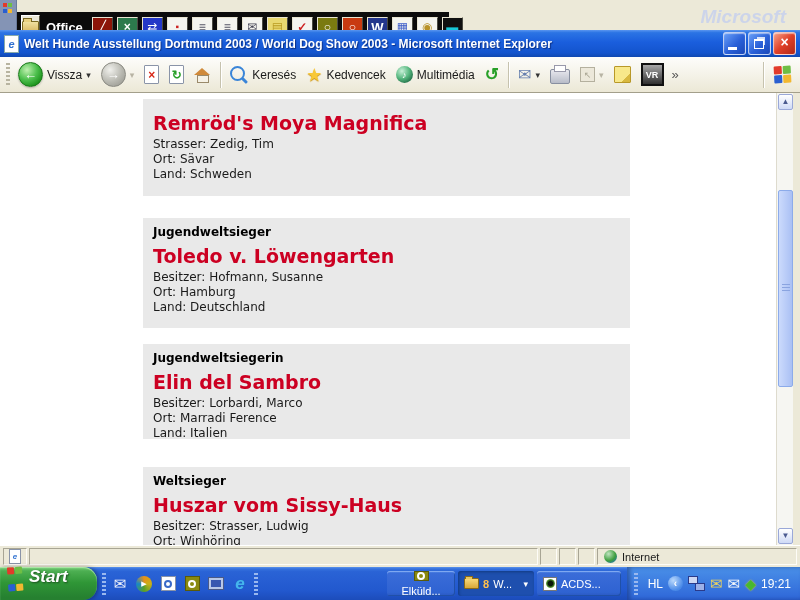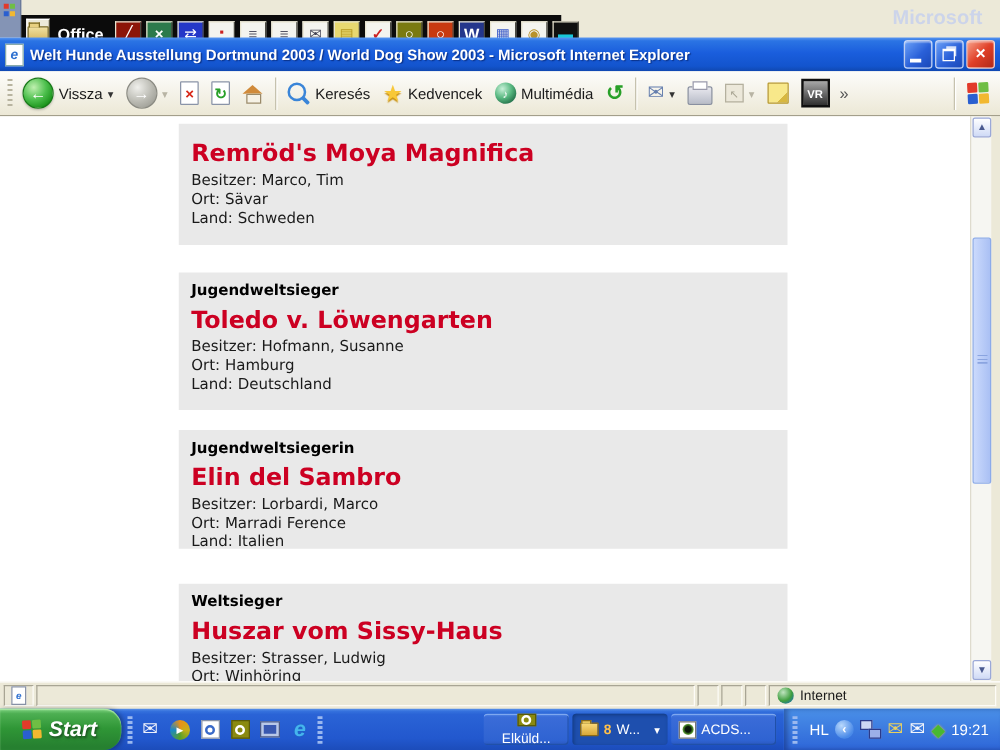--- a/index.html
+++ b/index.html
@@ -27,21 +27,21 @@
   .ob5,.ob6{background:#f4f4ef;color:#556;}
   .ob7{background:#f4f4ef;color:#445;}
   .ob8{background:#e8d870;color:#b89a20;}
   .ob9{background:#f4f4ef;color:#c22;font-weight:bold;}
   .ob10{background:#7a7a10;color:#fff;}
   .ob11{background:#c83a10;color:#fff;}
   .ob12{background:#24368c;color:#fff;font-weight:bold;font-size:13px;}
   .ob13{background:#f4f4ef;color:#3a5ac8;}
   .ob14{background:#f4f4ef;color:#b8922a;}
   .ob15{background:#101010;color:#18c8d8;}
-  .ob-watermark{position:absolute;right:14px;top:6px;font-weight:bold;font-size:16px;color:#ccd4ea;}
+  .ob-watermark{position:absolute;right:14px;top:6px;font-style:italic;font-weight:bold;font-size:19px;color:#ccd4ea;}
 
   
   .titlebar{position:absolute;top:30px;left:0;width:800px;height:27px;box-sizing:border-box;
     background:linear-gradient(180deg,#5a96f0 0%,#2b74e4 10%,#1a5edd 45%,#1354cd 85%,#1048b0 100%);
     display:flex;align-items:center;padding:0 4px;}
   .tb-ieicon{width:13px;height:16px;background:#fff;border:1px solid #8aa;margin-right:5px;display:flex;align-items:center;justify-content:center;flex:0 0 auto;}
   .tb-ieicon b{font-weight:bold;font-style:italic;font-size:11px;color:#2f71d0;}
   .tb-title{flex:1;color:#fff;font-weight:bold;font-size:12px;white-space:nowrap;overflow:hidden;text-overflow:ellipsis;text-shadow:1px 1px 1px rgba(0,20,80,.6);}
   .wbtn{width:21px;height:21px;margin-left:2px;border:1px solid rgba(255,255,255,.7);border-radius:3px;position:relative;flex:0 0 auto;
     background:linear-gradient(135deg,#6aa0f8 0%,#2a60d8 55%,#1a48b8 100%);box-shadow:inset 0 1px 1px rgba(255,255,255,.5);}
@@ -104,33 +104,33 @@
   .sb-btn.down{bottom:1px;}
   .sb-thumb{position:absolute;left:1px;top:97px;width:15px;height:197px;background:linear-gradient(90deg,#cbdafc,#aac0f4);border:1px solid #8cabea;border-radius:2px;box-sizing:border-box;}
   .sb-thumb i{position:absolute;left:3px;top:93px;width:8px;height:7px;background:repeating-linear-gradient(180deg,#8aa4e0 0 1px,transparent 1px 3px);}
 
   
   .statusbar{position:absolute;top:545px;left:0;width:800px;height:22px;background:#ece9d8;border-top:1px solid #fff;box-sizing:border-box;display:flex;align-items:center;font-size:11px;color:#1a1a1a;padding:0 2px;}
   .sp{height:17px;margin:0 1px;border:1px solid;border-color:#a8a594 #fdfcf7 #fdfcf7 #a8a594;display:flex;align-items:center;box-sizing:border-box;}
   .sp.icn{width:24px;justify-content:center;}
   .sp.main{flex:1;}
   .sp.small{width:17px;}
-  .sp.inet{width:182px;gap:5px;padding-left:6px;}
+  .sp.inet{width:200px;gap:5px;padding-left:6px;}
   .pageic{width:10px;height:13px;background:#fff;border:1px solid #8a94a8;display:flex;align-items:center;justify-content:center;}
   .pageic b{font-weight:bold;font-style:italic;font-size:8px;color:#2f71d0;}
   .sglobe{width:13px;height:13px;border-radius:50%;background:radial-gradient(circle at 35% 30%,#bfe4bf,#3f9e3f 55%,#1b6eb8 90%);}
 
   
   .taskbar{position:absolute;top:567px;left:0;width:800px;height:33px;box-sizing:border-box;
     background:linear-gradient(180deg,#5a92ea 0%,#3571dd 6%,#2a63d6 14%,#2258ce 72%,#1c4cba 100%);
     display:flex;align-items:center;}
   .start{height:33px;width:97px;border-radius:0 14px 14px 0;box-sizing:border-box;flex:0 0 auto;
     background:linear-gradient(180deg,#7fd381 0%,#4daf52 12%,#2f9636 48%,#268030 92%);
     box-shadow:inset 0 1px 1px #aee8a8,2px 0 4px rgba(0,0,0,.35);
-    display:flex;align-items:center;gap:6px;padding-left:18px;
+    display:flex;gap:6px;padding-left:8px;
     color:#fff;font-weight:bold;font-style:italic;font-size:17px;text-shadow:1px 1px 2px #1a4d1e;}
   .flag{display:grid;grid-template-columns:7px 7px;grid-gap:1px;transform:rotate(-4deg);}
   .flag i{width:7px;height:7px;border-radius:1px;}
   .tgrip{width:4px;height:22px;margin:0 5px;background:repeating-linear-gradient(180deg,#9ab8ef 0 2px,transparent 2px 4px);}
   .ql{display:flex;align-items:center;gap:6px;}
   .qlic{width:18px;height:18px;display:flex;align-items:center;justify-content:center;}
   .oe{color:#eef2fc;font-size:15px;line-height:1;text-shadow:0 0 2px #2a5ac8;}
   .wmp{width:16px;height:16px;border-radius:50%;background:conic-gradient(#e89018,#c8b018,#58a028,#1888c8,#e89018);display:flex;align-items:center;justify-content:center;color:#fff;font-size:7px;}
   .wsq{width:15px;height:15px;background:#fff;border:1px solid #8a94a8;display:flex;align-items:center;justify-content:center;box-sizing:border-box;}
   .wsq i{width:8px;height:8px;border:2px solid #3a6ac8;border-radius:50%;box-sizing:border-box;}
@@ -286,21 +286,21 @@
           <i class="c-g"></i>
           <i class="c-b"></i>
           <i class="c-y"></i>
         </span>
     </span>
   </div>
 
   <div class="content">
     <section class="entry e1">
       <div class="dog">Remröd's Moya Magnifica</div>
-      <div class="meta">Besitzer: Marco, Tim</div>
+      <div class="meta">Strasser: Zedig, Tim</div>
       <div class="meta">Ort: Sävar</div>
       <div class="meta">Land: Schweden</div>
     </section>
     <section class="entry e2">
       <div class="cat">Jugendweltsieger</div>
       <div class="dog">Toledo v. Löwengarten</div>
       <div class="meta">Besitzer: Hofmann, Susanne</div>
       <div class="meta">Ort: Hamburg</div>
       <div class="meta">Land: Deutschland</div>
     </section>

